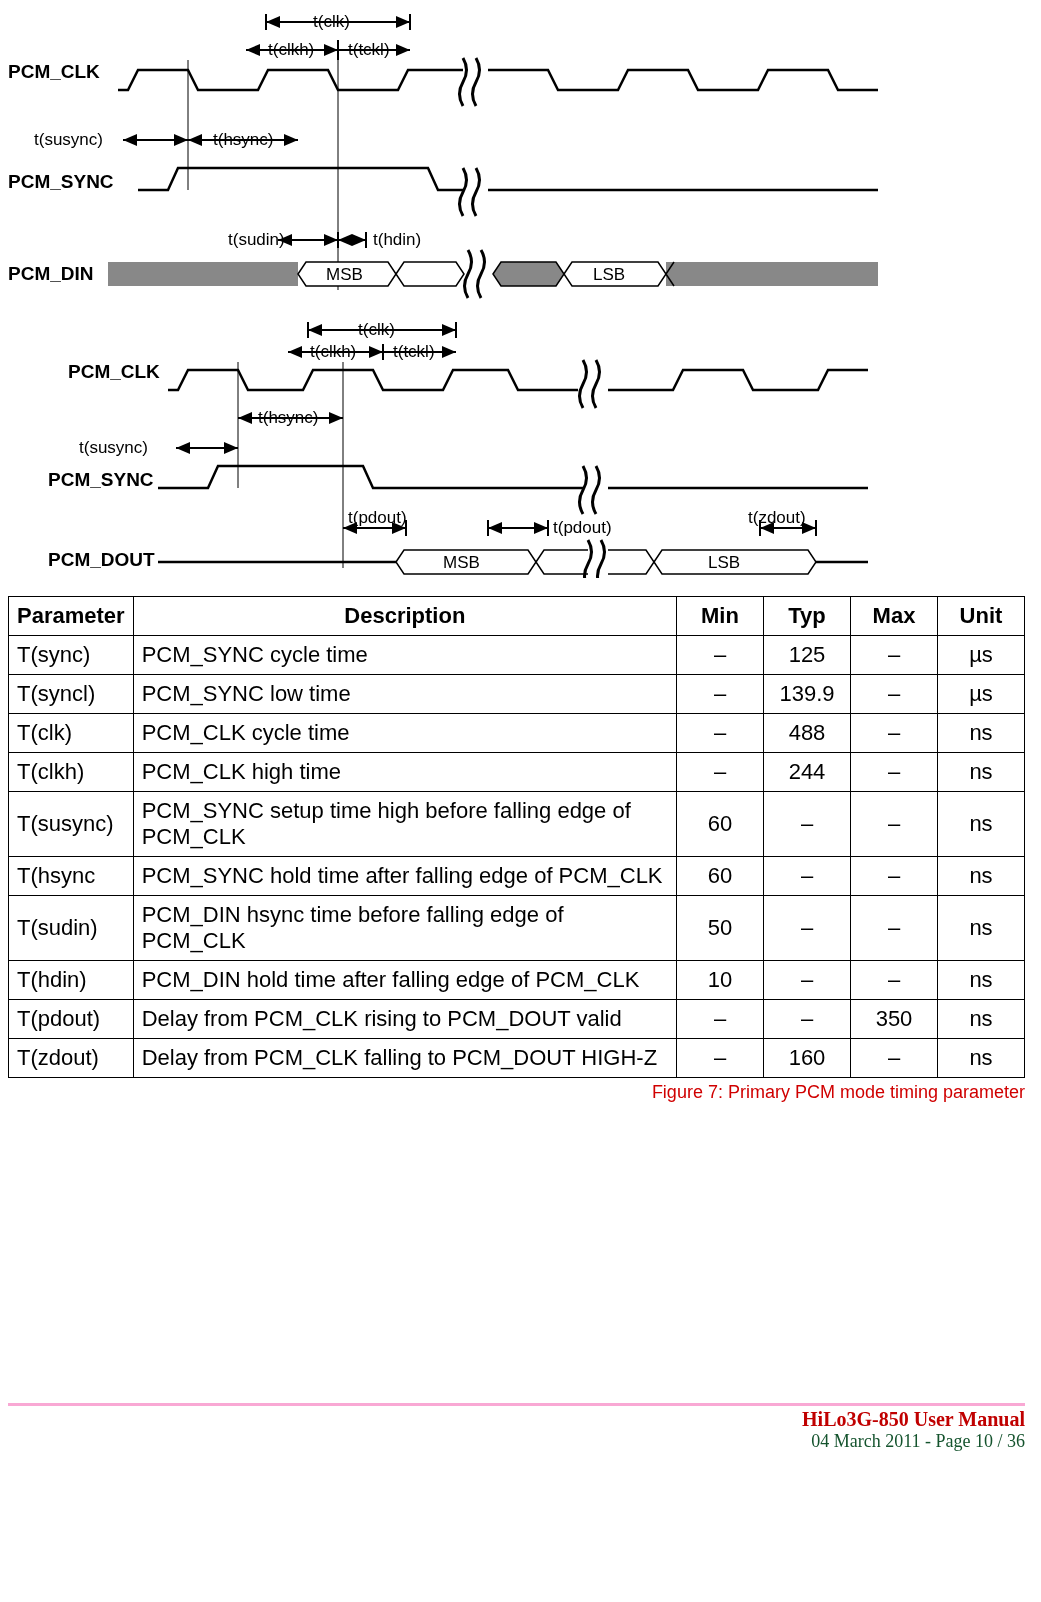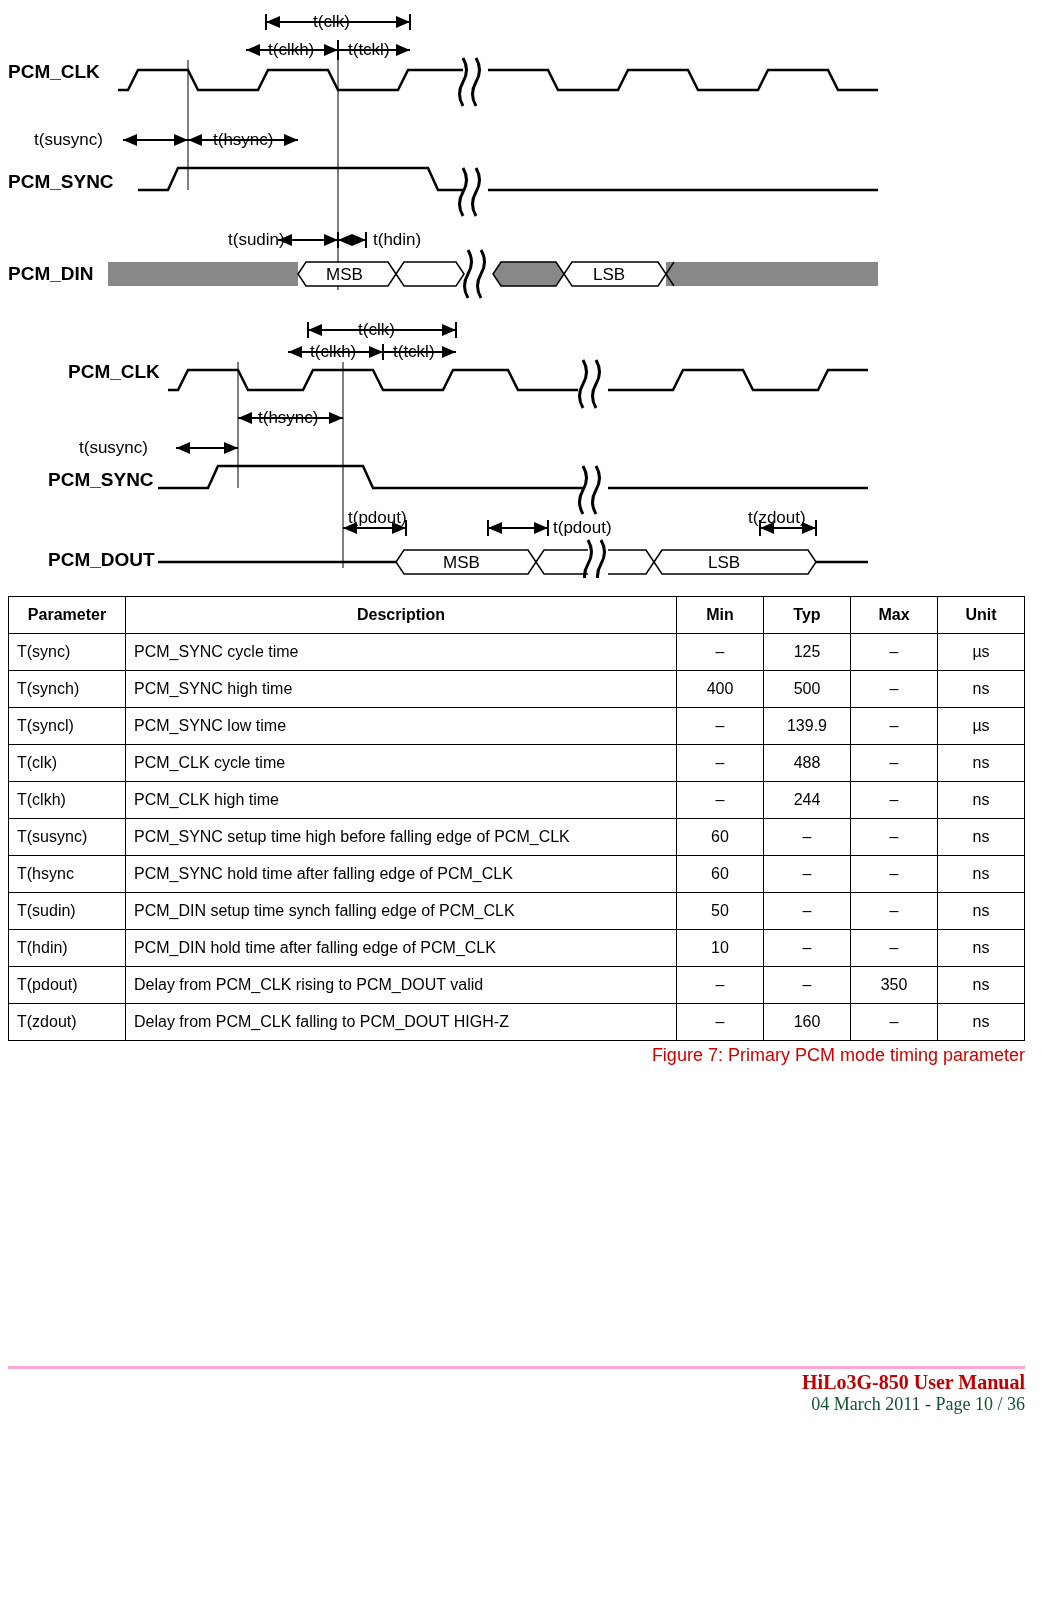--- a/index.html
+++ b/index.html
@@ -14,21 +14,21 @@
   .diagram {
     margin-bottom: 18px;
     position: relative;
   }
   .diagram svg {
     display: block;
   }
   table.paramtable {
     border-collapse: collapse;
     width: 100%;
-    font-size: 16px;
+    font-size: 22px;
   }
   table.paramtable th,
   table.paramtable td {
     border: 1px solid #000;
     padding: 6px 8px;
     text-align: left;
     vertical-align: middle;
     height: 24px;
   }
   table.paramtable th {
@@ -223,28 +223,20 @@
   <tbody id="param-tbody">
       <tr>
         <td class="param">T(sync)</td>
         <td>PCM_SYNC cycle time</td>
         <td class="num">–</td>
         <td class="num">125</td>
         <td class="num">–</td>
         <td class="num">µs</td>
       </tr>
       <tr>
-        <td class="param">T(synch)</td>
-        <td>PCM_SYNC high time</td>
-        <td class="num">400</td>
-        <td class="num">500</td>
-        <td class="num">–</td>
-        <td class="num">ns</td>
-      </tr>
-      <tr>
         <td class="param">T(syncl)</td>
         <td>PCM_SYNC low time</td>
         <td class="num">–</td>
         <td class="num">139.9</td>
         <td class="num">–</td>
         <td class="num">µs</td>
       </tr>
       <tr>
         <td class="param">T(clk)</td>
         <td>PCM_CLK cycle time</td>
@@ -272,21 +264,21 @@
       <tr>
         <td class="param">T(hsync</td>
         <td>PCM_SYNC hold time after falling edge of PCM_CLK</td>
         <td class="num">60</td>
         <td class="num">–</td>
         <td class="num">–</td>
         <td class="num">ns</td>
       </tr>
       <tr>
         <td class="param">T(sudin)</td>
-        <td>PCM_DIN setup time synch falling edge of PCM_CLK</td>
+        <td>PCM_DIN hsync time before falling edge of PCM_CLK</td>
         <td class="num">50</td>
         <td class="num">–</td>
         <td class="num">–</td>
         <td class="num">ns</td>
       </tr>
       <tr>
         <td class="param">T(hdin)</td>
         <td>PCM_DIN hold time after falling edge of PCM_CLK</td>
         <td class="num">10</td>
         <td class="num">–</td>

